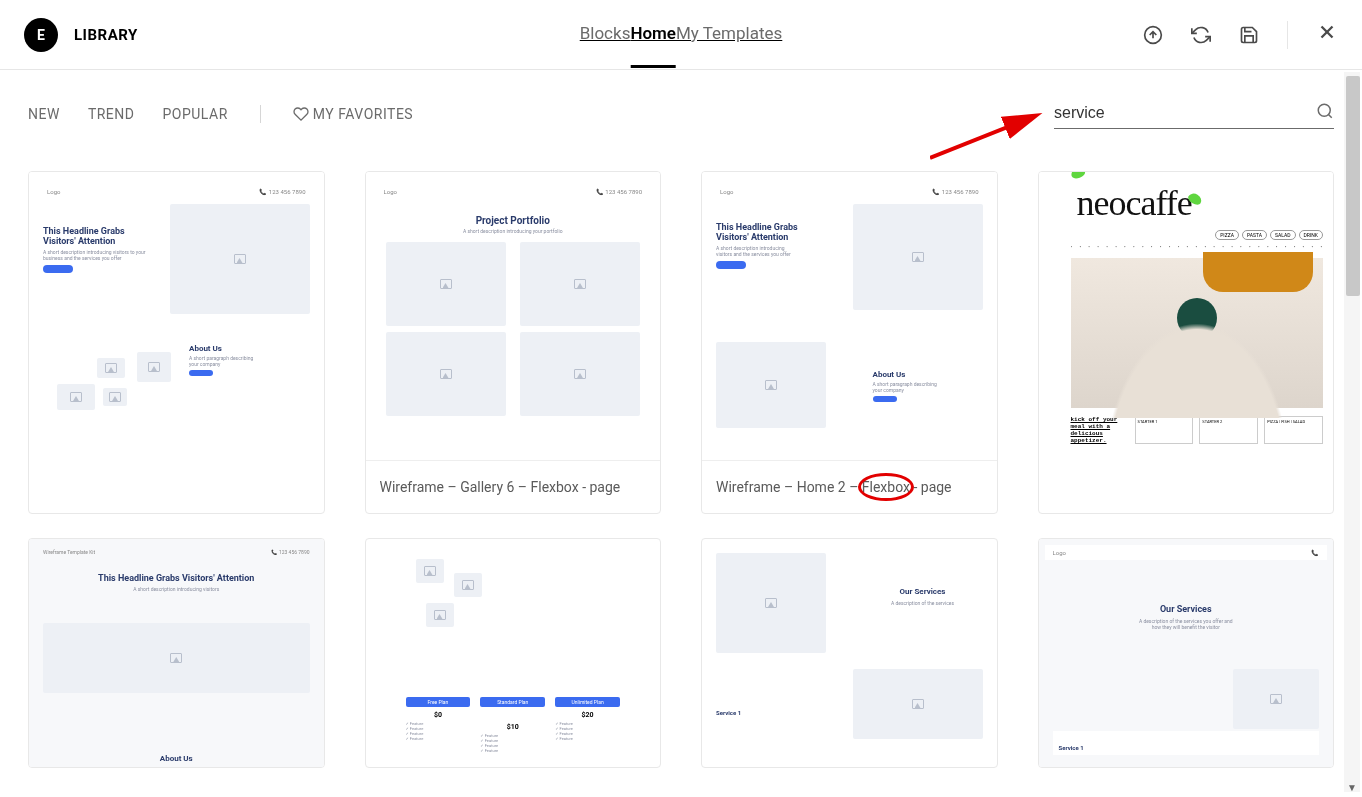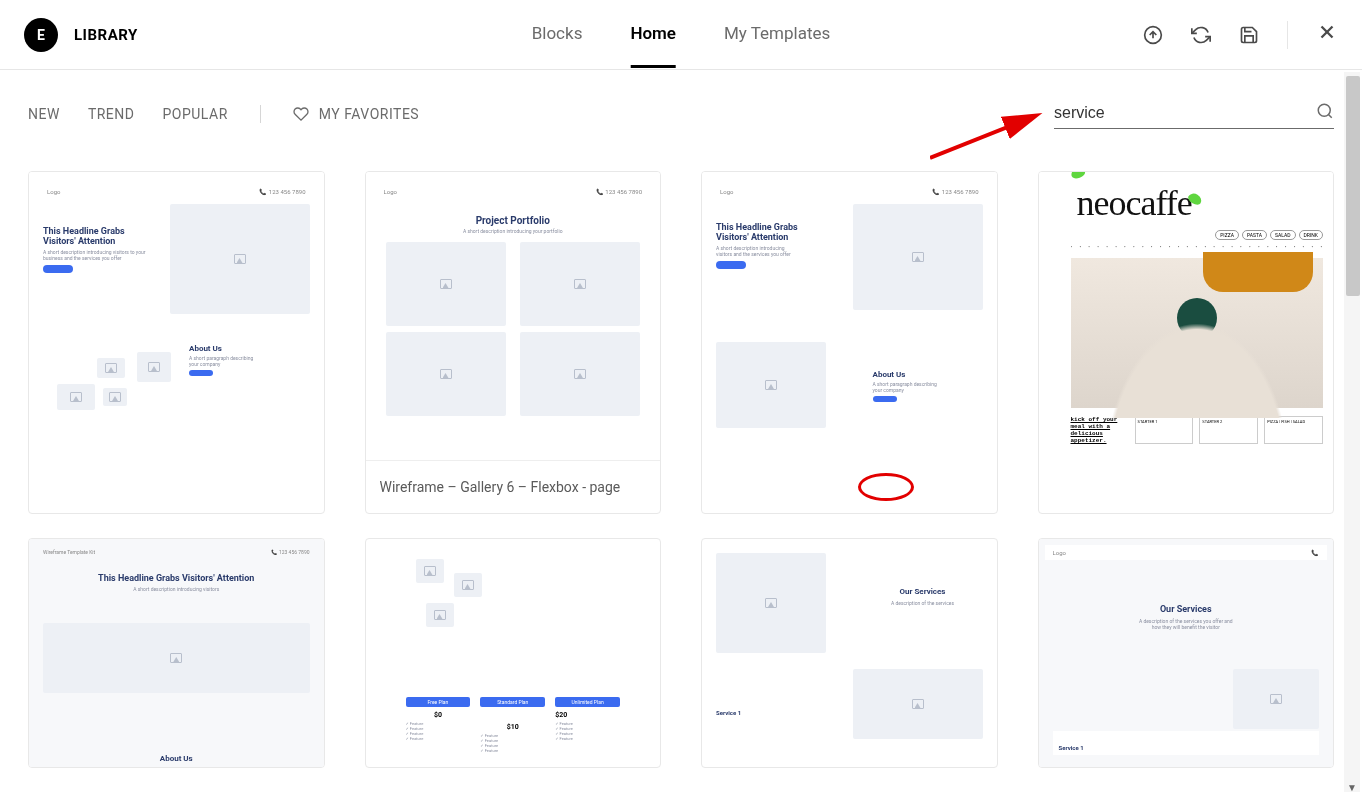--- a/index.html
+++ b/index.html
@@ -2,33 +2,33 @@
 <html><head>
 <meta charset="utf-8">
 <style>
 * { margin: 0; padding: 0; box-sizing: border-box; }
 body { font-family: -apple-system, BlinkMacSystemFont, "Segoe UI", Roboto, Arial, sans-serif; background: #fff; width: 1362px; height: 797px; overflow: hidden; position: relative; }
 
 .header { display: flex; align-items: center; height: 70px; border-bottom: 1px solid #e6e6e6; padding: 0 24px; }
 .logo-area { display: flex; align-items: center; gap: 16px; }
 .logo-circle { width: 34px; height: 34px; background: #000; border-radius: 50%; display: flex; align-items: center; justify-content: center; color: #fff; font-weight: bold; font-size: 14px; }
 .library-title { font-weight: 700; font-size: 15px; letter-spacing: 0.5px; }
-.tabs { display: flex; gap: 48px; margin: 4px auto; position: absolute; left: 50%; transform: translateX(-50%); }
+.tabs { display: flex; margin: 4px auto; position: absolute; left: 50%; transform: translateX(-50%); text-decoration: underline; }
 .tab { font-size: 17px; color: #6b6b6b; padding: 22px 0; cursor: pointer; }
 .tab.active { color: #000; font-weight: 600; border-bottom: 3px solid #000; }
 .header-actions { display: flex; align-items: center; gap: 28px; margin-left: auto; }
 .icon-btn { width: 20px; height: 20px; display: flex; align-items: center; justify-content: center; cursor: pointer; color: #4a4a4a; }
 .divider-v { width: 1px; height: 28px; background: #e6e6e6; }
 .close-btn { font-size: 22px; color: #4a4a4a; cursor: pointer; }
 
 .toolbar { display: flex; align-items: center; padding: 28px 28px 18px 28px; }
 .filters { display: flex; align-items: center; gap: 28px; }
 .filter-link { font-size: 14px; color: #6b6b6b; letter-spacing: 0.5px; cursor: pointer; }
 .filter-divider { width: 1px; height: 18px; background: #d6d6d6; margin: 0 4px; }
-.favorites { display: flex; align-items: flex-start; gap: 10px; font-size: 14px; color: #6b6b6b; letter-spacing: 0.5px; cursor: pointer; }
+.favorites { display: flex; align-items: flex-start; gap: 4px; font-size: 14px; color: #6b6b6b; letter-spacing: 0.5px; cursor: pointer; }
 .search-area { margin-left: auto; display: flex; align-items: center; border-bottom: 1px solid #6b6b6b; width: 280px; position: relative; }
 .search-input { border: none; outline: none; font-size: 16px; padding: 6px 0; flex: 1; color: #333; }
 .search-icon { color: #6b6b6b; }
 
 .grid { display: grid; grid-template-columns: repeat(4, 1fr); gap: 40px; padding: 24px 28px; }
 .card { border: 1px solid #e8e8e8; border-radius: 4px; overflow: hidden; display: flex; flex-direction: column; }
 .thumb { height: 288px; background: #fff; position: relative; overflow: hidden; }
 .thumb-inner { padding: 14px; height: 100%; }
 .card-label { padding: 18px 14px; font-size: 14px; color: #5a5a5a; border-top: 1px solid #eee; }
 
@@ -217,20 +217,21 @@
         <div class="wf-block" style="left:14px; top:170px; width:110px; height:86px;">
             <div class="wf-imgicon"></div>
           </div>
         <div style="position:absolute; right:14px; top:198px; width:110px;">
           <div class="wf-headline" style="font-size:8px;">About Us</div>
           <div class="wf-sub" style="margin-top:2px;">A short paragraph describing<br>your company</div>
           <div class="wf-btn-sm"></div>
         </div>
       </div>
     </div>
+    <div class="card-label">Wireframe – Home 2 – Flexbox - page</div>
   </div>
 
   <div class="card">
     <div class="thumb">
       <div class="thumb-inner" style="padding:10px; position:relative;margin-left:22px;">
         <div style="display:flex; align-items:flex-start;">
           <span class="neo-dot" style="margin-right:-8px;"></span>
           <span class="neo-logo">neocaffe</span>
           <span class="neo-dot" style="margin-left:-4px; top:12px; transform:rotate(30deg);"></span>
         </div>
@@ -302,21 +303,21 @@
             <div style="text-align:center; font-size:7px; font-weight:bold; margin-top:4px;">$0</div>
             <div class="wf-sub" style="font-size:4px; margin-top:2px;">✓ Feature<br>✓ Feature<br>✓ Feature<br>✓ Feature</div>
           </div>
         <div style="flex:1;">
             <div style="background:#3b6bf0; color:#fff; font-size:5px; text-align:center; padding:2px; border-radius:2px;">Standard Plan</div>
             <div style="text-align:center; font-size:7px; font-weight:bold; margin-top:16px;">$10</div>
             <div class="wf-sub" style="font-size:4px; margin-top:2px;">✓ Feature<br>✓ Feature<br>✓ Feature<br>✓ Feature</div>
           </div>
         <div style="flex:1;">
             <div style="background:#3b6bf0; color:#fff; font-size:5px; text-align:center; padding:2px; border-radius:2px;">Unlimited Plan</div>
-            <div style="font-size:7px; font-weight:bold; margin-top:4px;">$20</div>
+            <div style="text-align:center; font-size:7px; font-weight:bold; margin-top:4px;">$20</div>
             <div class="wf-sub" style="font-size:4px; margin-top:2px;">✓ Feature<br>✓ Feature<br>✓ Feature<br>✓ Feature</div>
           </div>
       </div>
     </div>
   </div>
 
   <div class="row2-card">
     <div class="row2-thumb">
       <div class="wf-block" style="left:14px; top:14px; width:110px; height:100px;">
           <div class="wf-imgicon"></div>

